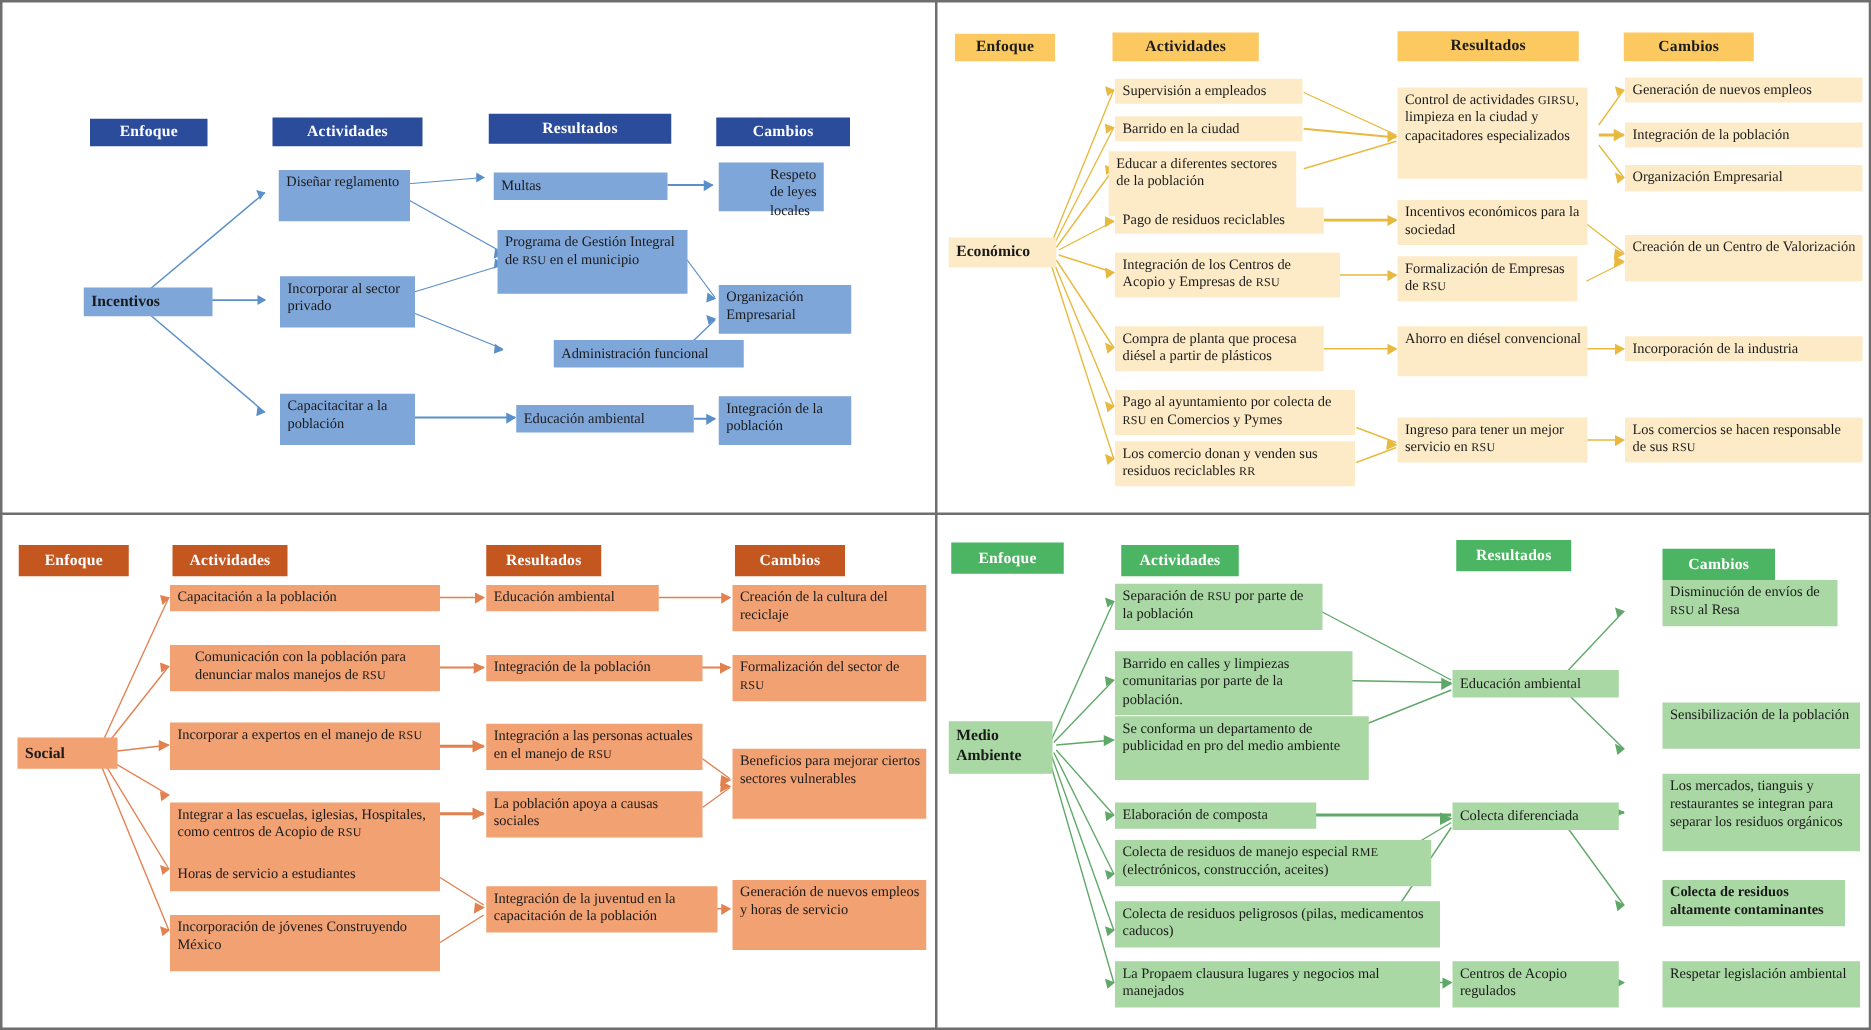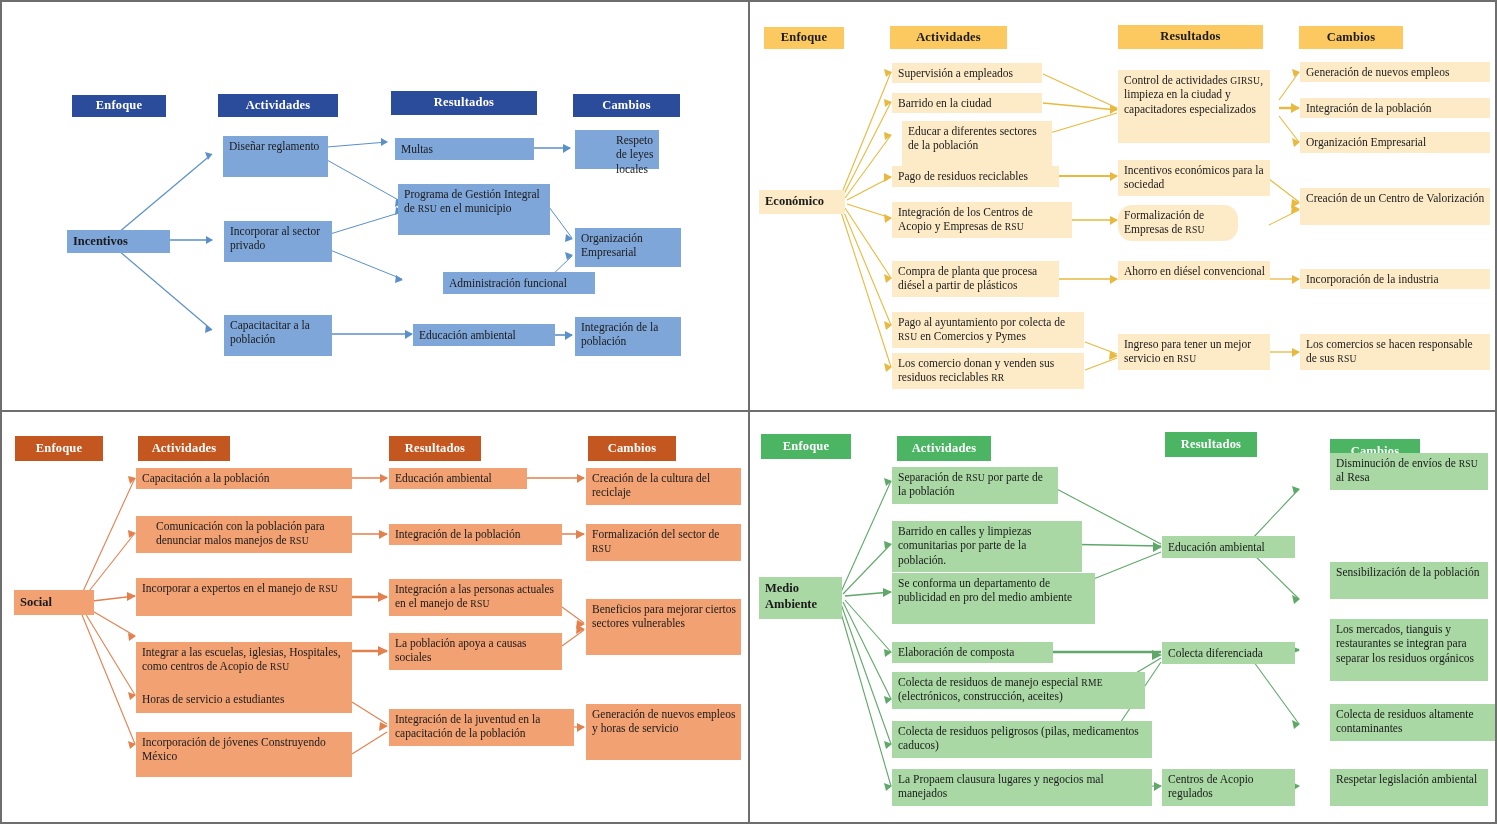--- a/index.html
+++ b/index.html
@@ -185,31 +185,31 @@
 
     <div class="hdr" style="left:13px;top:25px;width:80px;height:22px;">Enfoque</div>
     <div class="hdr" style="left:139px;top:24px;width:117px;height:23px;">Actividades</div>
     <div class="hdr" style="left:367px;top:23px;width:145px;height:24px;">Resultados</div>
     <div class="hdr" style="left:548px;top:24px;width:104px;height:23px;">Cambios</div>
 
     <div class="node root mid" style="left:8px;top:188px;width:86px;height:24px;">Económico</div>
 
     <div class="node mid" style="left:141px;top:61px;width:150px;height:20px;">Supervisión a empleados</div>
     <div class="node mid" style="left:141px;top:91px;width:150px;height:20px;">Barrido en la ciudad</div>
-    <div class="node" style="left:151px;top:119px;width:150px;height:52px;">Educar a diferentes sectores de la población</div>
+    <div class="node" style="left:136px;top:119px;width:150px;height:52px;">Educar a diferentes sectores de la población</div>
     <div class="node mid" style="left:141px;top:164px;width:167px;height:21px;">Pago de residuos reciclables</div>
     <div class="node" style="left:141px;top:200px;width:180px;height:36px;">Integración de los Centros de Acopio y Empresas  de <span class="sc">RSU</span></div>
     <div class="node" style="left:141px;top:259px;width:167px;height:36px;">Compra de planta que procesa diésel a partir de plásticos</div>
     <div class="node" style="left:141px;top:310px;width:192px;height:36px;"> Pago al ayuntamiento por colecta de <span class="sc">RSU</span> en Comercios y Pymes</div>
     <div class="node" style="left:141px;top:351px;width:192px;height:36px;">Los comercio donan y venden sus residuos reciclables <span class="sc">RR</span></div>
 
     <div class="node" style="left:367px;top:68px;width:152px;height:73px;">Control de actividades <span class="sc">GIRSU</span>, limpieza en la ciudad y  capacitadores especializados</div>
     <div class="node" style="left:367px;top:158px;width:152px;height:36px;">Incentivos económicos para la sociedad</div>
-    <div class="node" style="left:367px;top:203px;width:120px;height:36px;border-radius:14px;">Formalización de Empresas de <span class="sc">RSU</span></div>
-    <div class="node" style="left:367px;top:259px;width:152px;height:19px;">Ahorro en diésel convencional</div>
+    <div class="node" style="left:367px;top:203px;width:144px;height:36px;">Formalización de Empresas de <span class="sc">RSU</span></div>
+    <div class="node" style="left:367px;top:259px;width:152px;height:40px;">Ahorro en diésel convencional</div>
     <div class="node" style="left:367px;top:332px;width:152px;height:36px;">Ingreso para tener un mejor servicio en <span class="sc">RSU</span></div>
 
     <div class="node mid" style="left:549px;top:60px;width:190px;height:20px;">Generación de nuevos empleos</div>
     <div class="node mid" style="left:549px;top:96px;width:190px;height:20px;">Integración de la población</div>
     <div class="node mid" style="left:549px;top:130px;width:190px;height:21px;">Organización Empresarial</div>
     <div class="node" style="left:549px;top:186px;width:190px;height:37px;">Creación de un Centro de Valorización</div>
     <div class="node mid" style="left:549px;top:267px;width:190px;height:20px;">Incorporación de la industria</div>
     <div class="node" style="left:549px;top:332px;width:190px;height:36px;">Los comercios se hacen responsable de sus <span class="sc">RSU</span></div>
   </div>
 
@@ -344,20 +344,20 @@
     <div class="node" style="left:141px;top:159px;width:203px;height:51px;"> Se conforma un departamento de publicidad en pro del medio ambiente</div>
     <div class="node mid" style="left:141px;top:228px;width:161px;height:21px;">Elaboración de composta</div>
     <div class="node" style="left:141px;top:258px;width:253px;height:37px;">Colecta de residuos de manejo especial <span class="sc">RME</span> (electrónicos, construcción, aceites)</div>
     <div class="node" style="left:141px;top:307px;width:260px;height:37px;">Colecta de residuos peligrosos (pilas, medicamentos caducos)</div>
     <div class="node" style="left:141px;top:355px;width:260px;height:37px;">La Propaem clausura lugares y negocios mal manejados</div>
 
     <div class="node mid" style="left:411px;top:122px;width:133px;height:22px;">Educación ambiental</div>
     <div class="node mid" style="left:411px;top:228px;width:133px;height:22px;">Colecta diferenciada</div>
     <div class="node" style="left:411px;top:355px;width:133px;height:37px;">Centros de Acopio regulados</div>
 
-    <div class="node" style="left:579px;top:39px;width:158px;height:37px;">Disminución de envíos de <span class="sc">RSU</span> al Resa</div>
+    <div class="node" style="left:579px;top:50px;width:140px;height:37px;">Disminución de envíos de <span class="sc">RSU</span> al Resa</div>
     <div class="node" style="left:579px;top:148px;width:158px;height:37px;">Sensibilización de la población</div>
     <div class="node" style="left:579px;top:205px;width:158px;height:62px;">Los mercados, tianguis y restaurantes se integran para separar los residuos orgánicos</div>
-    <div class="node" style="left:579px;top:290px;width:168px;height:37px;">Colecta de residuos altamente contaminantes</div>
+    <div class="node" style="left:579px;top:290px;width:146px;height:37px;font-weight:bold;">Colecta de residuos altamente contaminantes</div>
     <div class="node" style="left:579px;top:355px;width:158px;height:37px;">Respetar legislación ambiental</div>
   </div>
 
 </div>
 
 </body></html>

